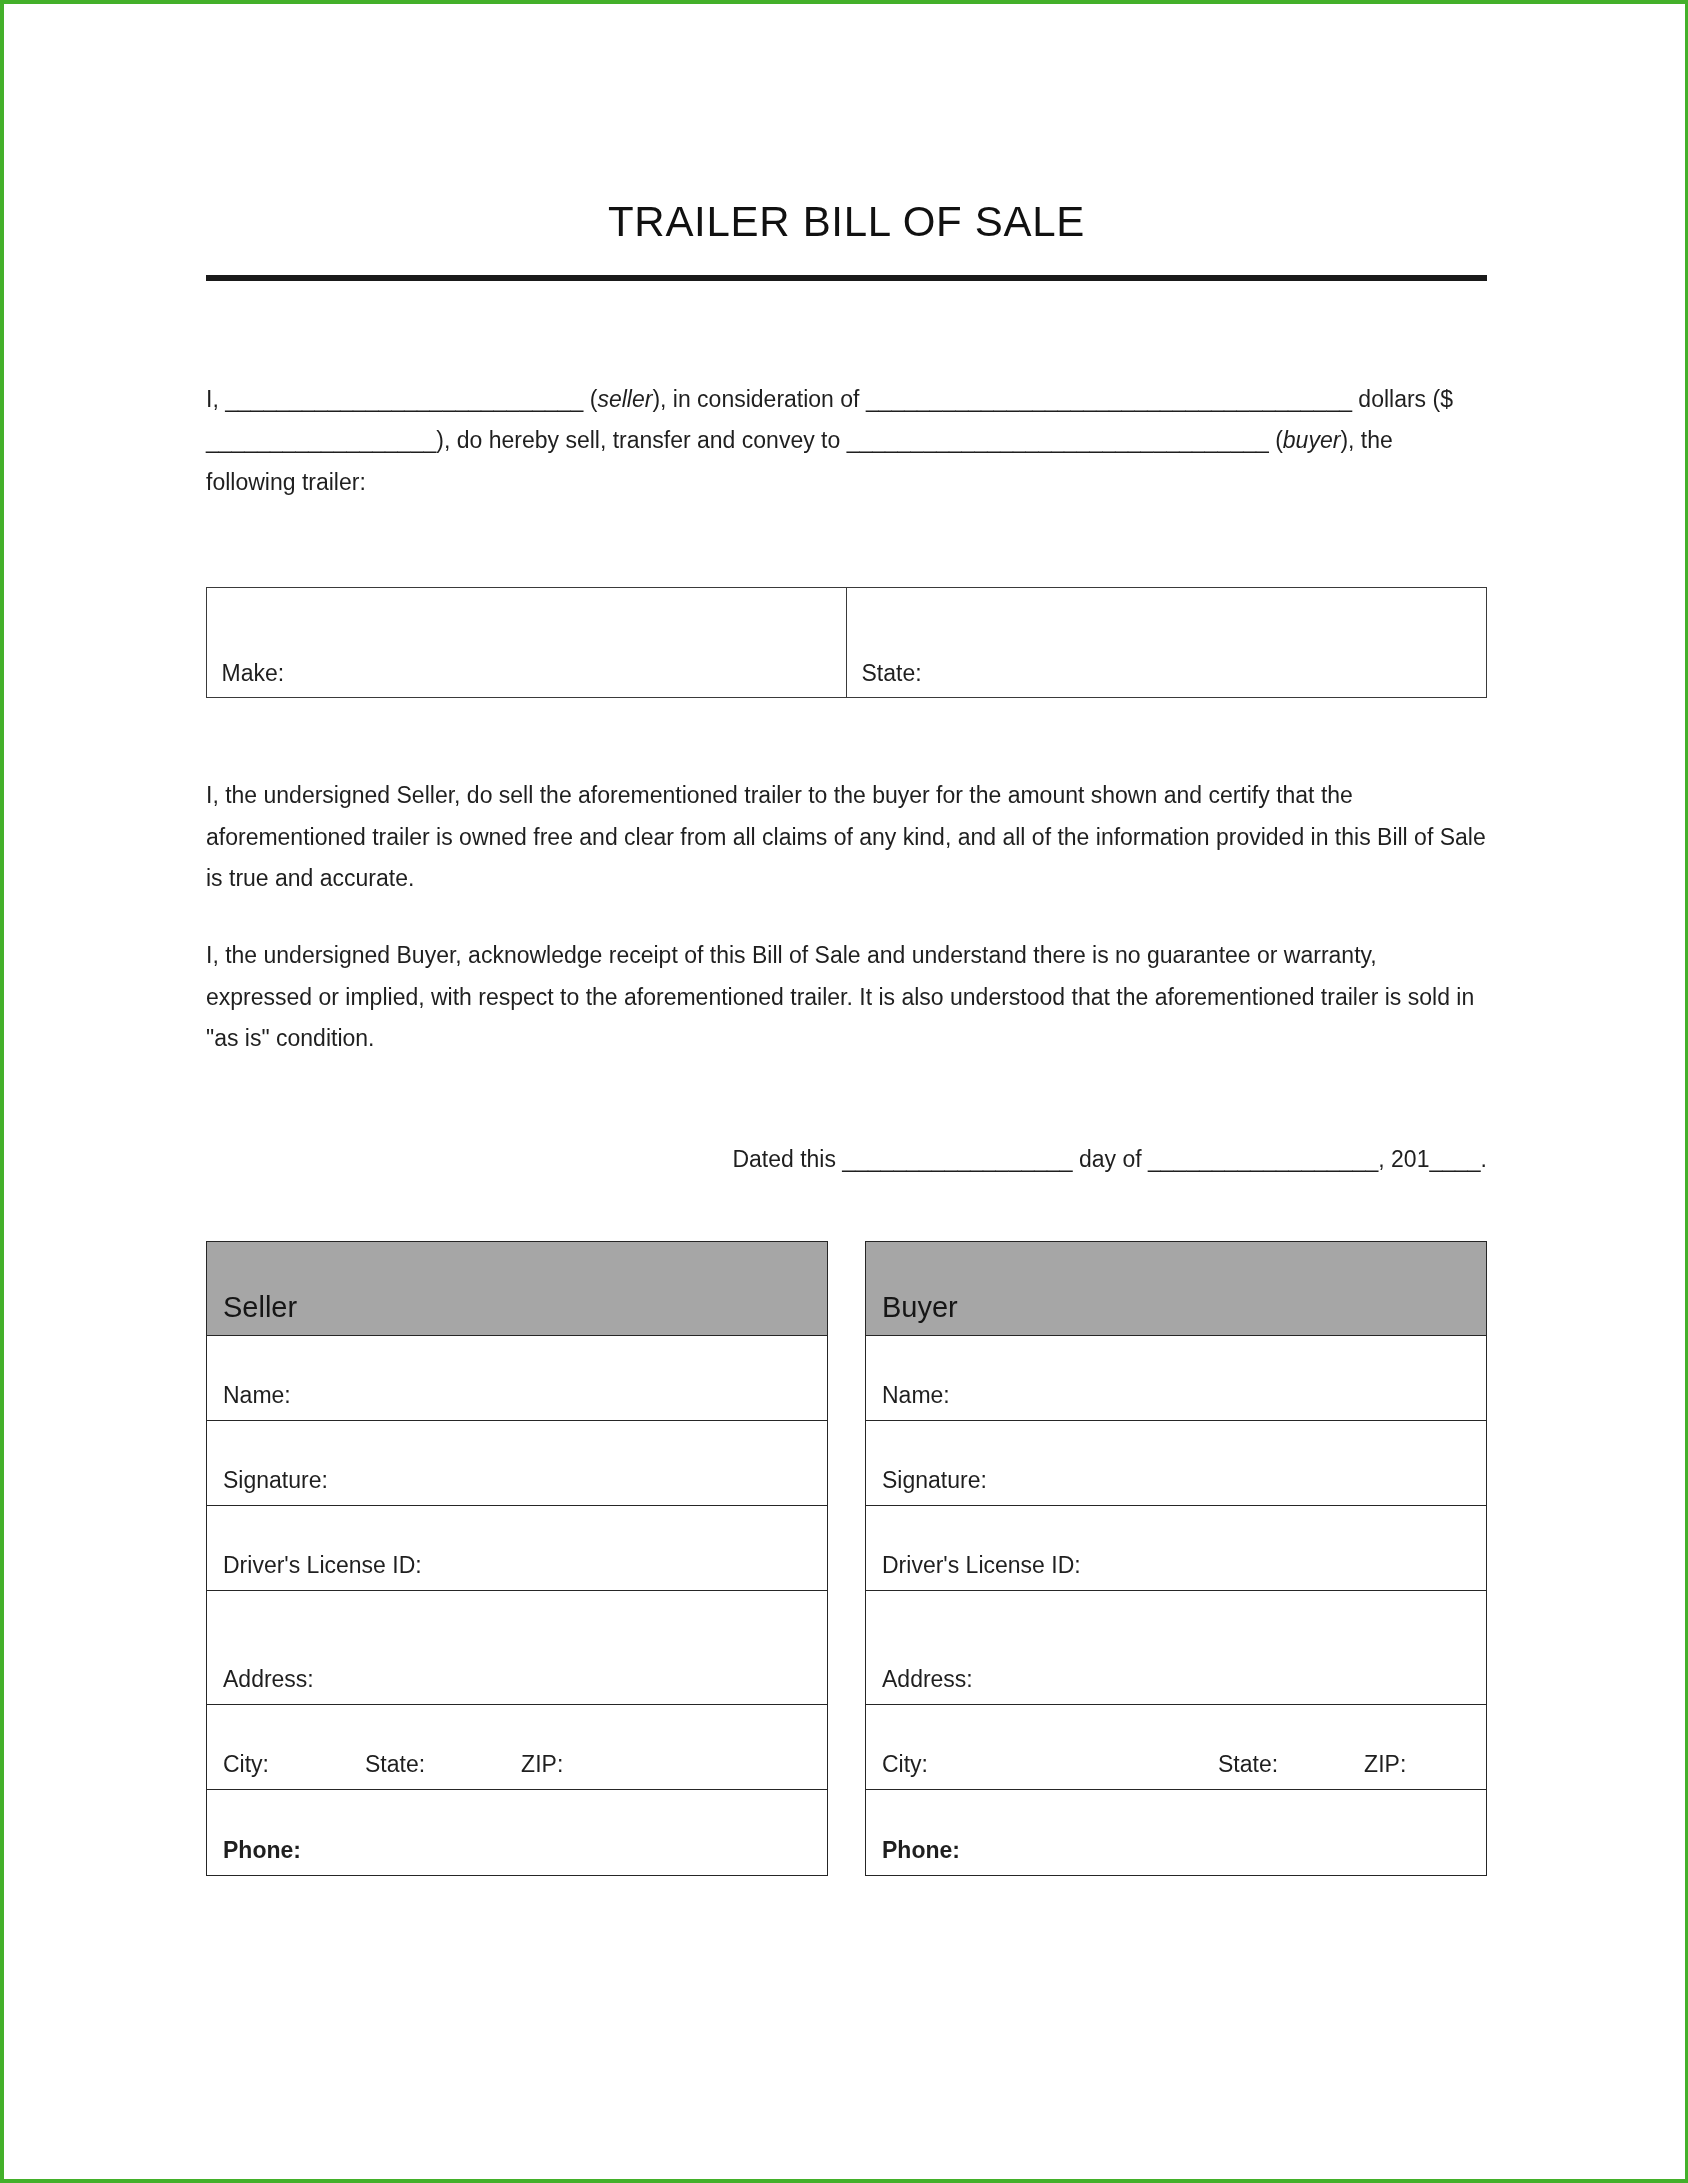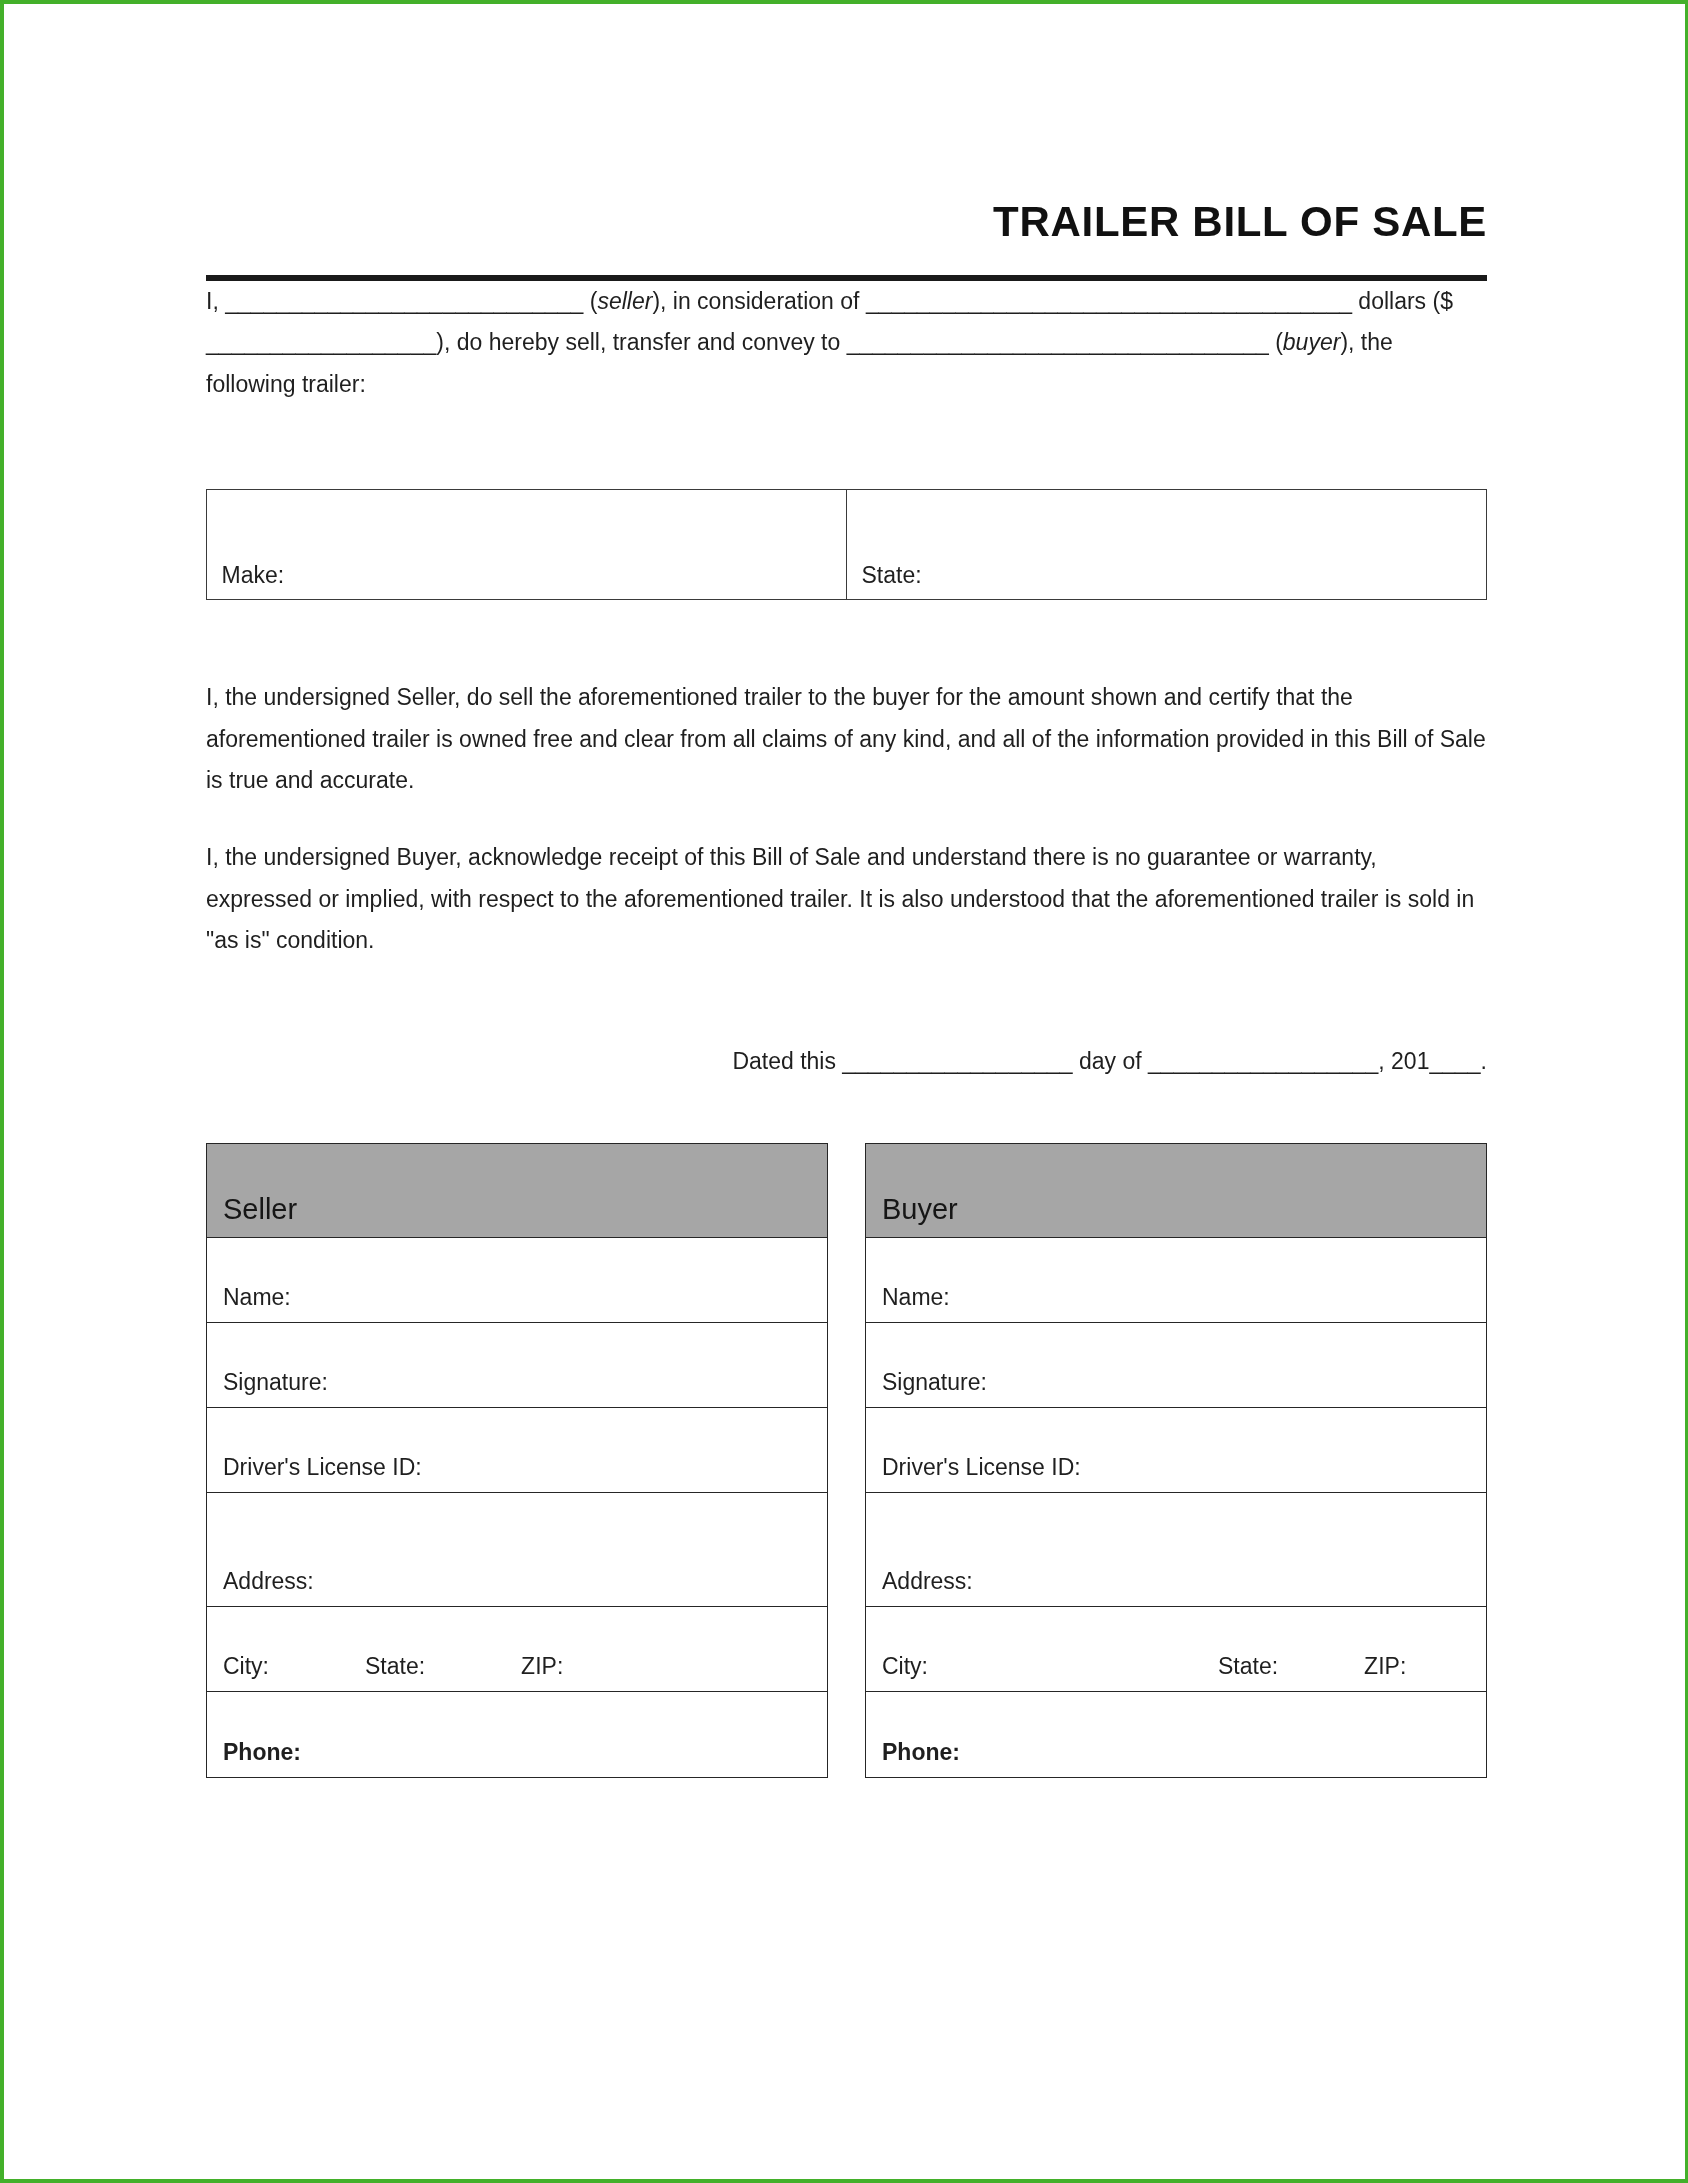--- a/index.html
+++ b/index.html
@@ -17,38 +17,38 @@
     height:2183px;
     border:4.6px solid var(--page-border);
     background:#ffffff;
     overflow:hidden;
   }
   .content{
     padding:0 198px 0 202px;
   }
   h1.title{
     margin:194px 0 0 0;
-    text-align:right;
+    text-align:center;
     font-size:42px;
-    font-weight:700;
+    font-weight:400;
     letter-spacing:0.7px;
     color:#111111;
   }
   .double-rule{
     margin-top:29px;
     height:6px;
     border-top:4px solid var(--rule-color);
     border-bottom:2px solid var(--rule-color);
   }
   .body-text{
     font-size:23px;
     line-height:1.8;
     margin:0;
   }
-  .intro{ }
+  .intro{ margin-top:98px; }
   .italic{ font-style:italic; }
   .vehicle-table{
     margin-top:84px;
     width:100%;
     border-collapse:collapse;
     border-radius:32px;
   }
   .vehicle-table td{
     width:50%;
     height:110px;

